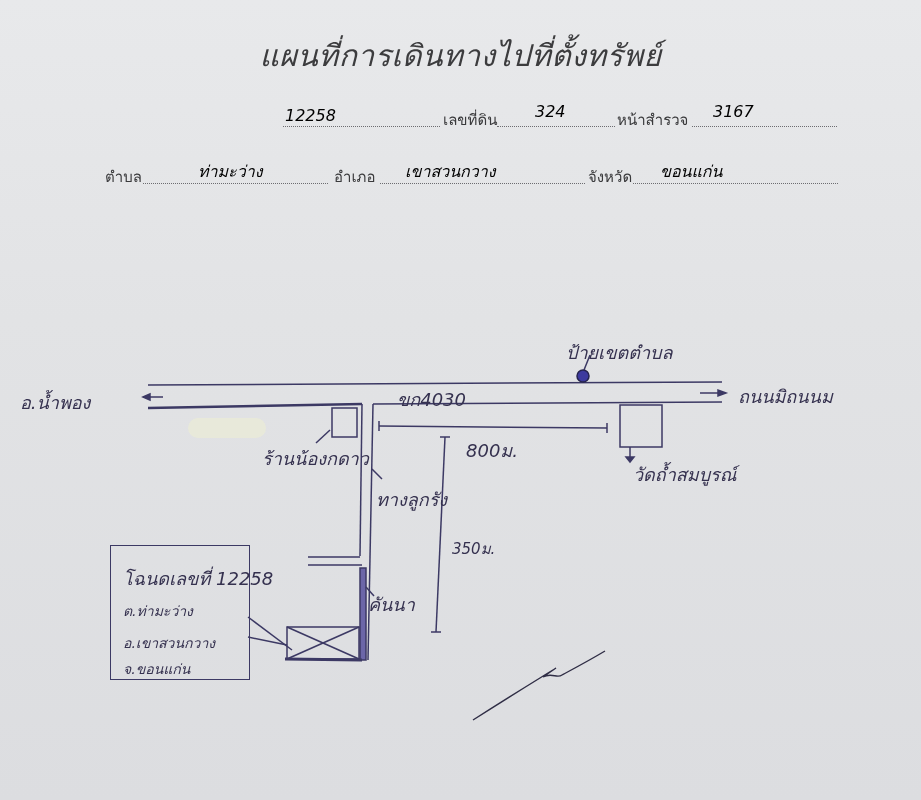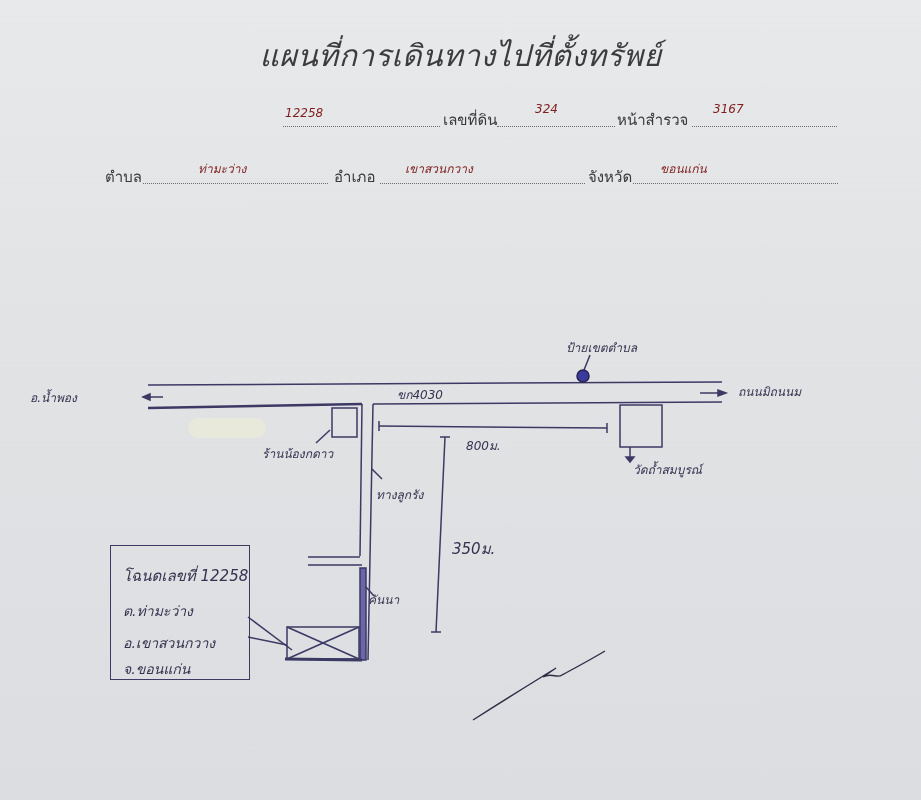--- a/index.html
+++ b/index.html
@@ -20,26 +20,26 @@
       font-style: italic;
     }
     .form-row { position: absolute; height: 28px; font-size: 15px; color: #3a3a3c; }
     .lbl { position: absolute; white-space: nowrap; }
     .dots {
       position: absolute; border-bottom: 1.5px dotted #6c6c70; height: 0;
     }
     .hand {
       position: absolute; white-space: nowrap;
       font-family: "DejaVu Sans", sans-serif;
-      color: #7f1d1d; font-style: italic; font-size: 12px;
+      color: #000000; font-style: italic; font-size: 16px;
     }
     .map-label {
       position: absolute; white-space: nowrap;
       font-family: "DejaVu Sans", sans-serif;
-      color: #35314f; font-size: 12px; font-style: italic;
+      color: #35314f; font-size: 18px; font-style: italic;
     }
     svg.map { position: absolute; left: 0; top: 0; }
     .stain {
       position: absolute; left: 188px; top: 418px; width: 78px; height: 20px;
       background: #e9ead8; border-radius: 10px; opacity: 0.9;
     }
     .legend-box {
       position: absolute; left: 110px; top: 545px; width: 138px; height: 133px;
       border: 1.5px solid #3c3964;
     }
@@ -124,29 +124,29 @@
 
     <line x1="584" y1="370" x2="590" y2="355"></line>
 
     <path d="M473,720 C520,690 545,675 556,668 L543,677 C552,672 557,679 562,675 C575,668 590,660 605,651" stroke="#2f2d45" stroke-width="1.4"></path>
   </g>
   <circle cx="583" cy="376" r="6" fill="#3d3a9e" stroke="#26244f" stroke-width="1.5"></circle>
 </svg>
 
 <div class="stain"></div>
 
-<span class="map-label" style="left:30px;top:388px;">อ.น้ำพอง</span>
+<span class="map-label" style="left:20px;top:388px;">อ.น้ำพอง</span>
 <span class="map-label" style="left:738px;top:382px;">ถนนมิถนนม</span>
 <span class="map-label" style="left:397px;top:385px;">ขก4030</span>
 <span class="map-label" style="left:566px;top:338px;">ป้ายเขตตำบล</span>
 <span class="map-label" style="left:262px;top:444px;">ร้านน้องกดาว</span>
 <span class="map-label" style="left:633px;top:460px;">วัดถ้ำสมบูรณ์</span>
 <span class="map-label" style="left:376px;top:485px;">ทางลูกรัง</span>
 <span class="map-label" style="left:368px;top:590px;">คันนา</span>
 <span class="map-label" style="left:466px;top:436px;">800ม.</span>
 <span class="map-label" style="left:452px;top:537px;font-size:15px;">350ม.</span>
 
 <div class="legend-box">
-  <span class="legend-line" style="top:18px;font-size:15px;">โฉนดเลขที่ 12258</span>
+  <span class="legend-line" style="top:18px;font-size:18px;">โฉนดเลขที่ 12258</span>
   <span class="legend-line" style="top:54px;">ต.ท่ามะว่าง</span>
   <span class="legend-line" style="top:86px;">อ.เขาสวนกวาง</span>
   <span class="legend-line" style="top:112px;">จ.ขอนแก่น</span>
 </div>
 
 </body></html>

